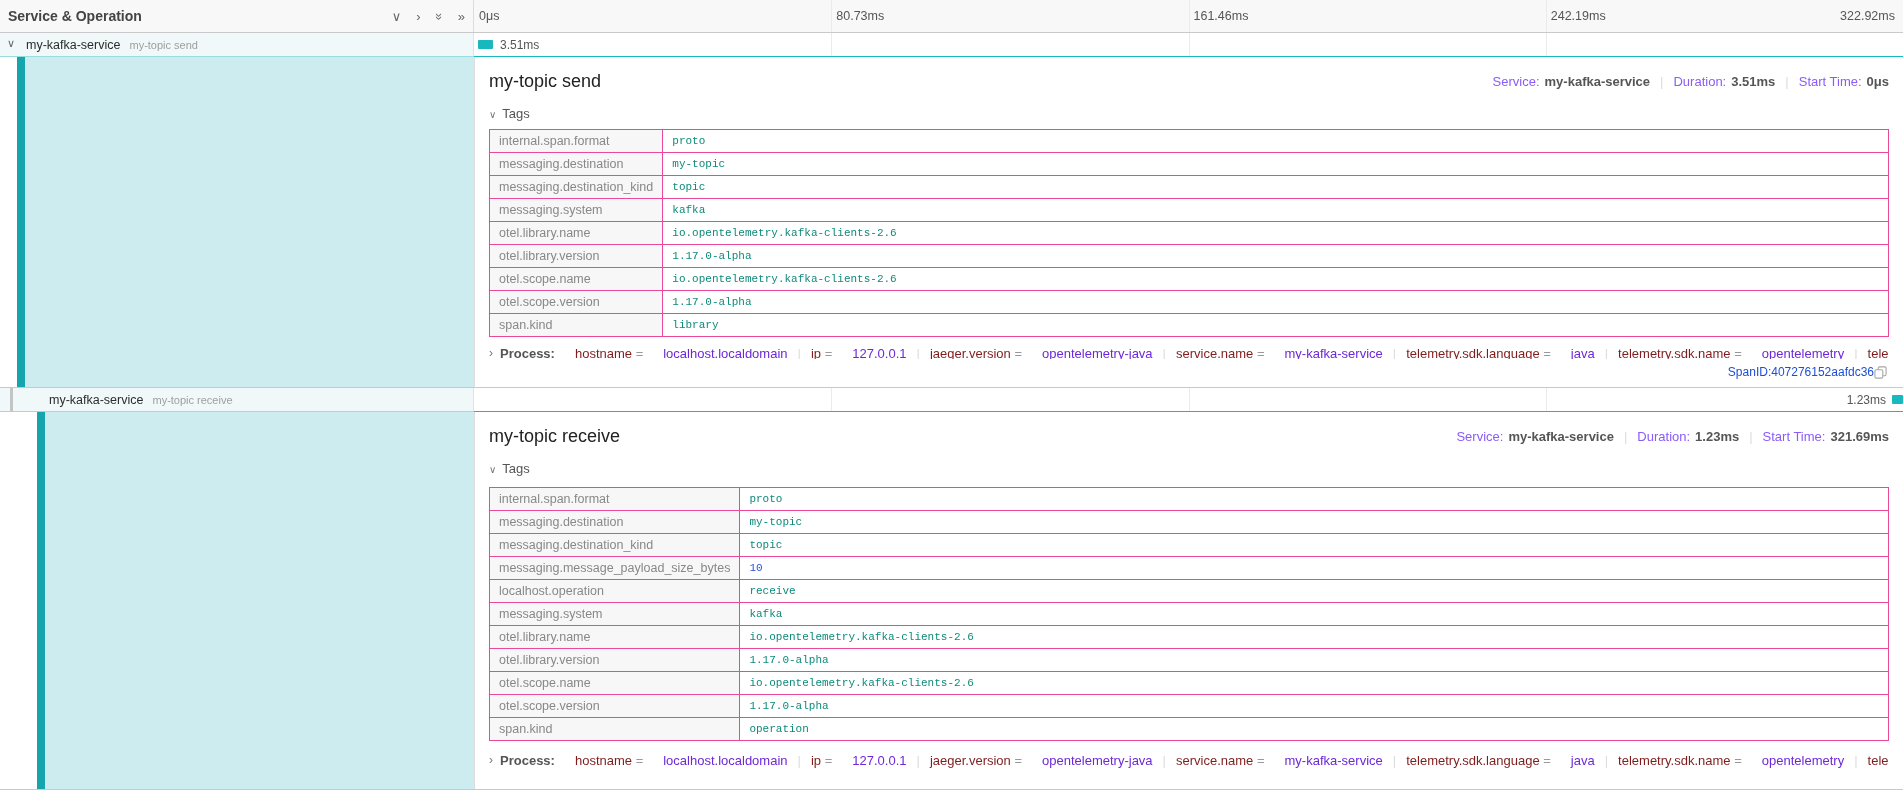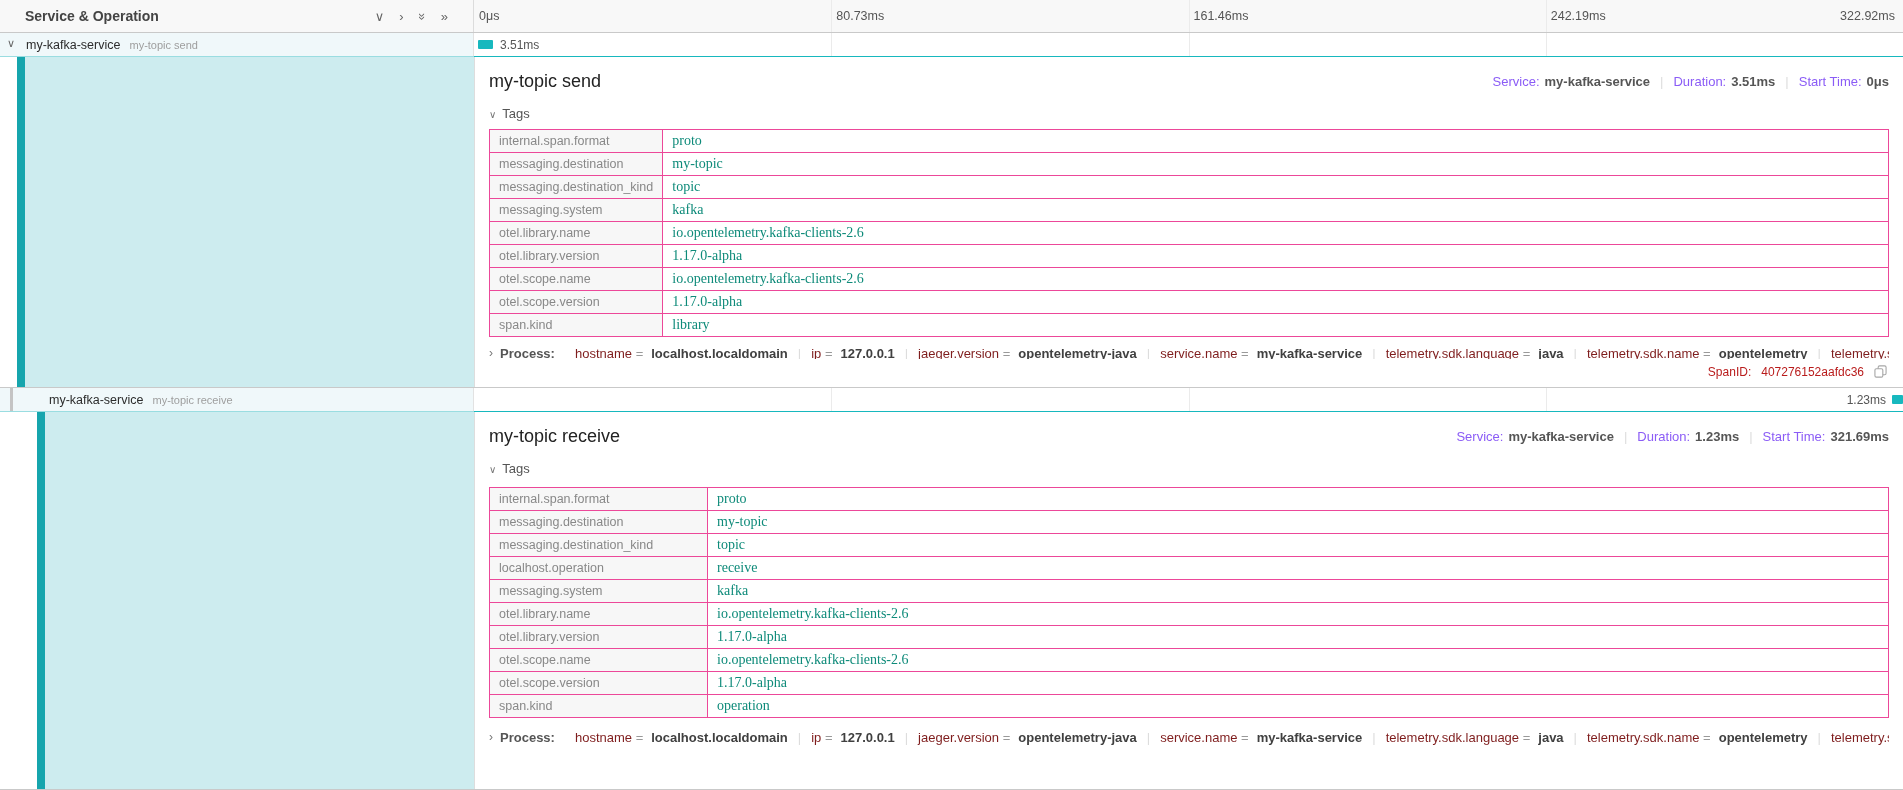--- a/index.html
+++ b/index.html
@@ -9,21 +9,21 @@
   .row{display:flex;width:100%}
   .op-col{flex:0 0 474px;position:relative}
   .time-col{flex:1;position:relative}
 
   .gl{position:absolute;top:0;bottom:0;width:0;border-left:1px solid #ebebeb}
   .gl-25{left:25%}.gl-50{left:50%}.gl-75{left:75%}
 
   
   .timeline-header{height:33px;background:#f8f8f8;border-bottom:1px solid #c9c9c9}
   .timeline-header .op-col{display:flex;align-items:center;justify-content:space-between;
-    padding:0 25px;border-right:1px solid #dcdcdc}
+    padding:0 8px;border-right:1px solid #dcdcdc}
   .hdr-title{font-weight:bold;font-size:14px;color:#444}
   .hdr-icons{display:flex;gap:15px;color:#666;font-size:13px;align-items:center}
   .hdr-icons span{cursor:pointer;line-height:1}
   .rot90{display:inline-block;transform:rotate(90deg)}
   .tick{position:absolute;top:9px;font-size:12.5px;color:#555;white-space:nowrap}
   .tick-0{left:5px}.tick-1{left:calc(25% + 5px)}.tick-2{left:calc(50% + 5px)}
   .tick-3{left:calc(75% + 5px)}.tick-4{right:8px}
 
   
   .span-row{display:flex;height:24px;border-bottom:1px solid #9adde1;cursor:pointer}
@@ -66,36 +66,36 @@
   .ov-value{color:#555;font-weight:bold}
 
   .accordian-header{margin-top:14px;font-size:13px;color:#555;cursor:pointer;height:18px}
   .accordian-header .chev{margin-right:6px;font-size:10px;color:#777}
 
   .kv-table{width:100%;border-collapse:collapse;margin-top:8px;font-size:12.5px}
   .kv-table td{border:1px solid #ec4899;padding:3px 9px;line-height:16px}
   .kv-key{color:#888;background:#f7f7f7;white-space:nowrap}
   .detail-1 .kv-key{width:155px}
   .detail-2 .kv-key{width:218px}
-  .kv-val{font-family:Liberation Serif, serif;font-size:14px}
+  .kv-val{font-family:Liberation Mono, monospace;font-size:11px}
   .kv-val .string{color:#0d8a79}
   .kv-val .number{color:#2b4fdd}
 
   .process-line{margin-top:10px;font-size:13px;display:flex;align-items:center;cursor:pointer;height:18px;overflow:hidden}
   .process-line .chev{margin-right:7px;color:#777;font-size:12px}
   .process-label{font-weight:bold;color:#555;margin-right:20px}
   .process-items{display:flex;align-items:center;overflow:hidden}
   .pitem{white-space:nowrap}
   .pitem + .pitem::before{content:"|";color:#ddd;margin:0 10px}
   .pkey{color:#7f1d1d}
   .pkey::after{content:" =";color:#999}
-  .pval{color:#404040;font-weight:bold;margin-left:8px}
-
-  .spanid-line{margin-top:auto;display:flex;justify-content:flex-end;align-items:flex-start;
-    gap:10px;font-size:12px;color:#b91c1c;padding:6px 2px 4px 0}
+  .pval{color:#6d28d9;font-weight:normal;margin-left:20px}
+
+  .spanid-line{margin-top:auto;display:flex;justify-content:flex-end;align-items:flex-end;
+    gap:0;font-size:12px;color:#1d4ed8;padding:6px 2px 4px 0}
   .copy-icon{display:inline-flex;cursor:pointer}
 </style>
 </head>
 <body>
 
 <div>
 
   <div class="row timeline-header">
     <div class="op-col">
       <span class="hdr-title">Service &amp; Operation</span>
@@ -294,20 +294,24 @@
               <td class="kv-key">messaging.destination</td>
               <td class="kv-val"><span class="string">my-topic</span></td>
             </tr>
 
             <tr class="kv-row">
               <td class="kv-key">messaging.destination_kind</td>
               <td class="kv-val"><span class="string">topic</span></td>
             </tr>
 
 
+            <tr class="kv-row">
+              <td class="kv-key">messaging.message_payload_size_bytes</td>
+              <td class="kv-val"><span class="number">10</span></td>
+            </tr>
 
             <tr class="kv-row">
               <td class="kv-key">localhost.operation</td>
               <td class="kv-val"><span class="string">receive</span></td>
             </tr>
 
             <tr class="kv-row">
               <td class="kv-key">messaging.system</td>
               <td class="kv-val"><span class="string">kafka</span></td>
             </tr>

